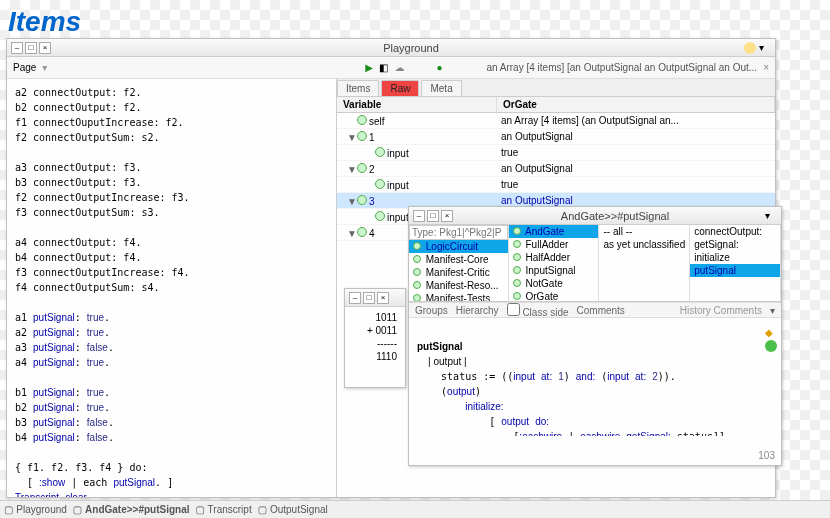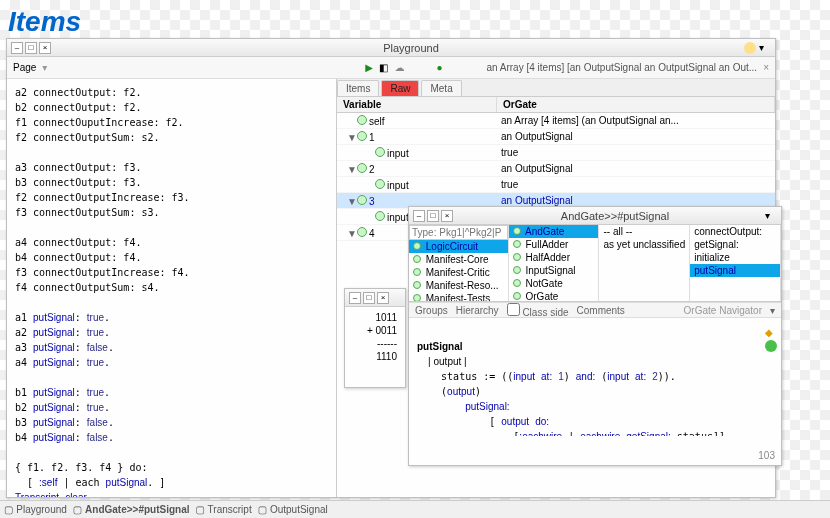--- a/index.html
+++ b/index.html
@@ -91,21 +91,21 @@
 a2 <span class="sel">putSignal</span>: <span class="lit">true</span>.
 a3 <span class="sel">putSignal</span>: <span class="lit">false</span>.
 a4 <span class="sel">putSignal</span>: <span class="lit">true</span>.
 
 b1 <span class="sel">putSignal</span>: <span class="lit">true</span>.
 b2 <span class="sel">putSignal</span>: <span class="lit">true</span>.
 b3 <span class="sel">putSignal</span>: <span class="lit">false</span>.
 b4 <span class="sel">putSignal</span>: <span class="lit">false</span>.
 
 { f1. f2. f3. f4 } do:
-  [ <span class="flt">:self</span> | each <span class="sel">putSignal</span>. ]
+  [ <span class="flt">:show</span> | each <span class="sel">putSignal</span>. ]
 <span class="cls">Transcript</span> <span class="sel">clear</span>.
 { s4. s3. s2. s1 } do:
   [  |  show: each  </div>
     </div>
     <div style="flex:1;display:flex;flex-direction:column;overflow:hidden;">
       <div class="tabs">
         <div class="tab">Items</div>
         <div class="tab active">Raw</div>
         <div class="tab">Meta</div>
       </div>
@@ -215,29 +215,29 @@
           <div class="item sel">putSignal</div>
         </div>
       </div>
   </div>
   <div class="panesep">
     <span>Groups</span>
     <span>Hierarchy</span>
     <span><input type="checkbox" style=""> <span>Class side</span></span>
     <span>Comments</span>
     <span style="flex:1"></span>
-    <span style="color:#999;">OrGate Navigator</span>
+    <span style="color:#999;">History Comments</span>
     <span>▾</span>
   </div>
   <div class="code" style="height:118px;">
 <span style="font-weight:bold;">putSignal</span>
 <span>    | output |</span>
     status := ((<span class="sel">input</span> <span class="sel">at:</span> <span class="lit">1</span>) <span class="sel">and:</span> (<span class="sel">input</span> <span class="sel">at:</span> <span class="lit">2</span>)).
     (<span class="sel">output</span>)
-        <span class="sel">putSignal:</span>
+        <span class="sel">initialize:</span>
             [ <span class="sel">output</span> <span class="sel">do:</span>
                 [<span class="flt">:eachwire</span> | <span class="sel">eachwire</span> <span class="sel">getSignal:</span> status]].
   </div>
   <div style="position:absolute;right:6px;bottom:4px;color:#888;font-size:10px;">103</div>
   <div style="position:absolute;right:4px;top:120px;display:flex;flex-direction:column;gap:2px;">
     <span style="color:#e0a000;">◆</span>
     <span style="width:12px;height:12px;border-radius:50%;background:#4ac04a;display:inline-block;"></span>
   </div>
 </div>
 

